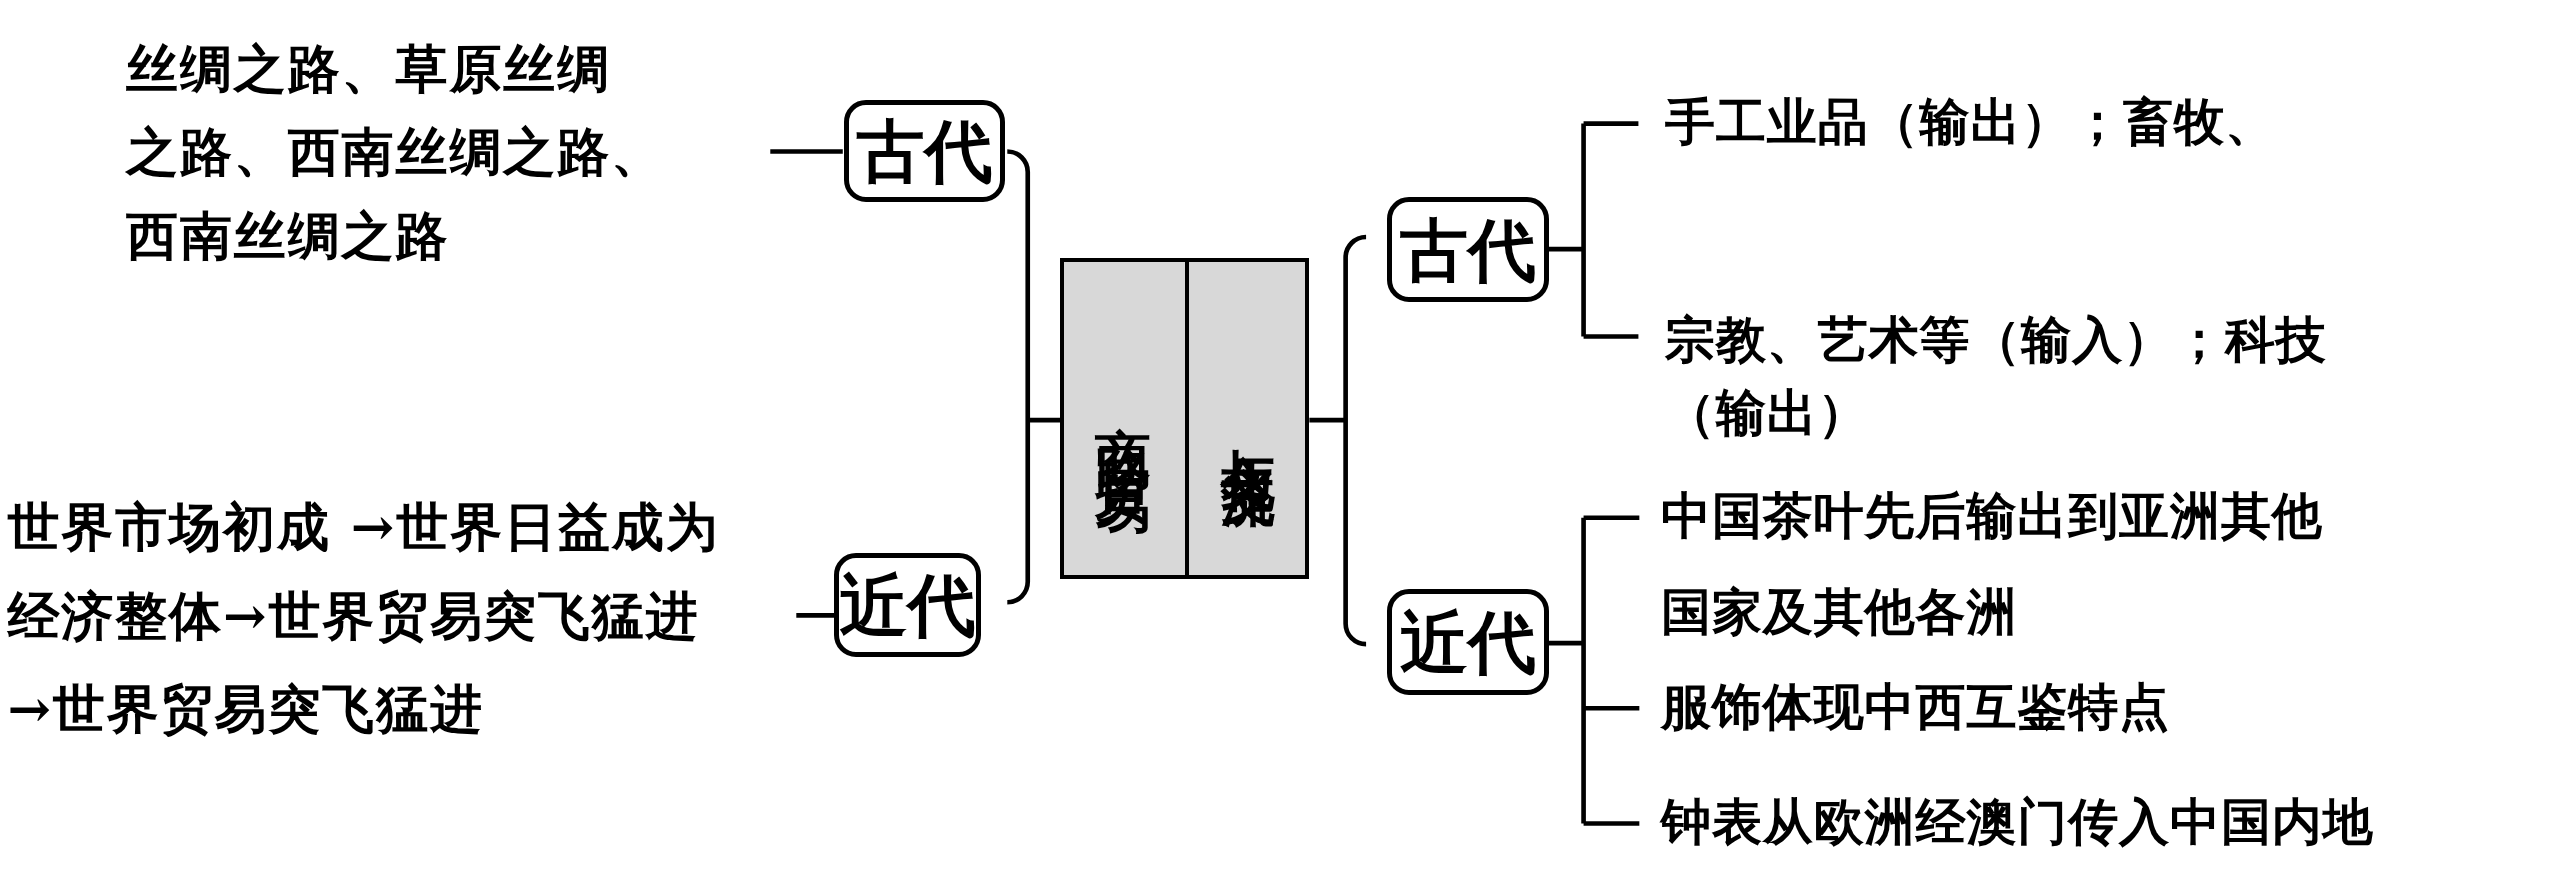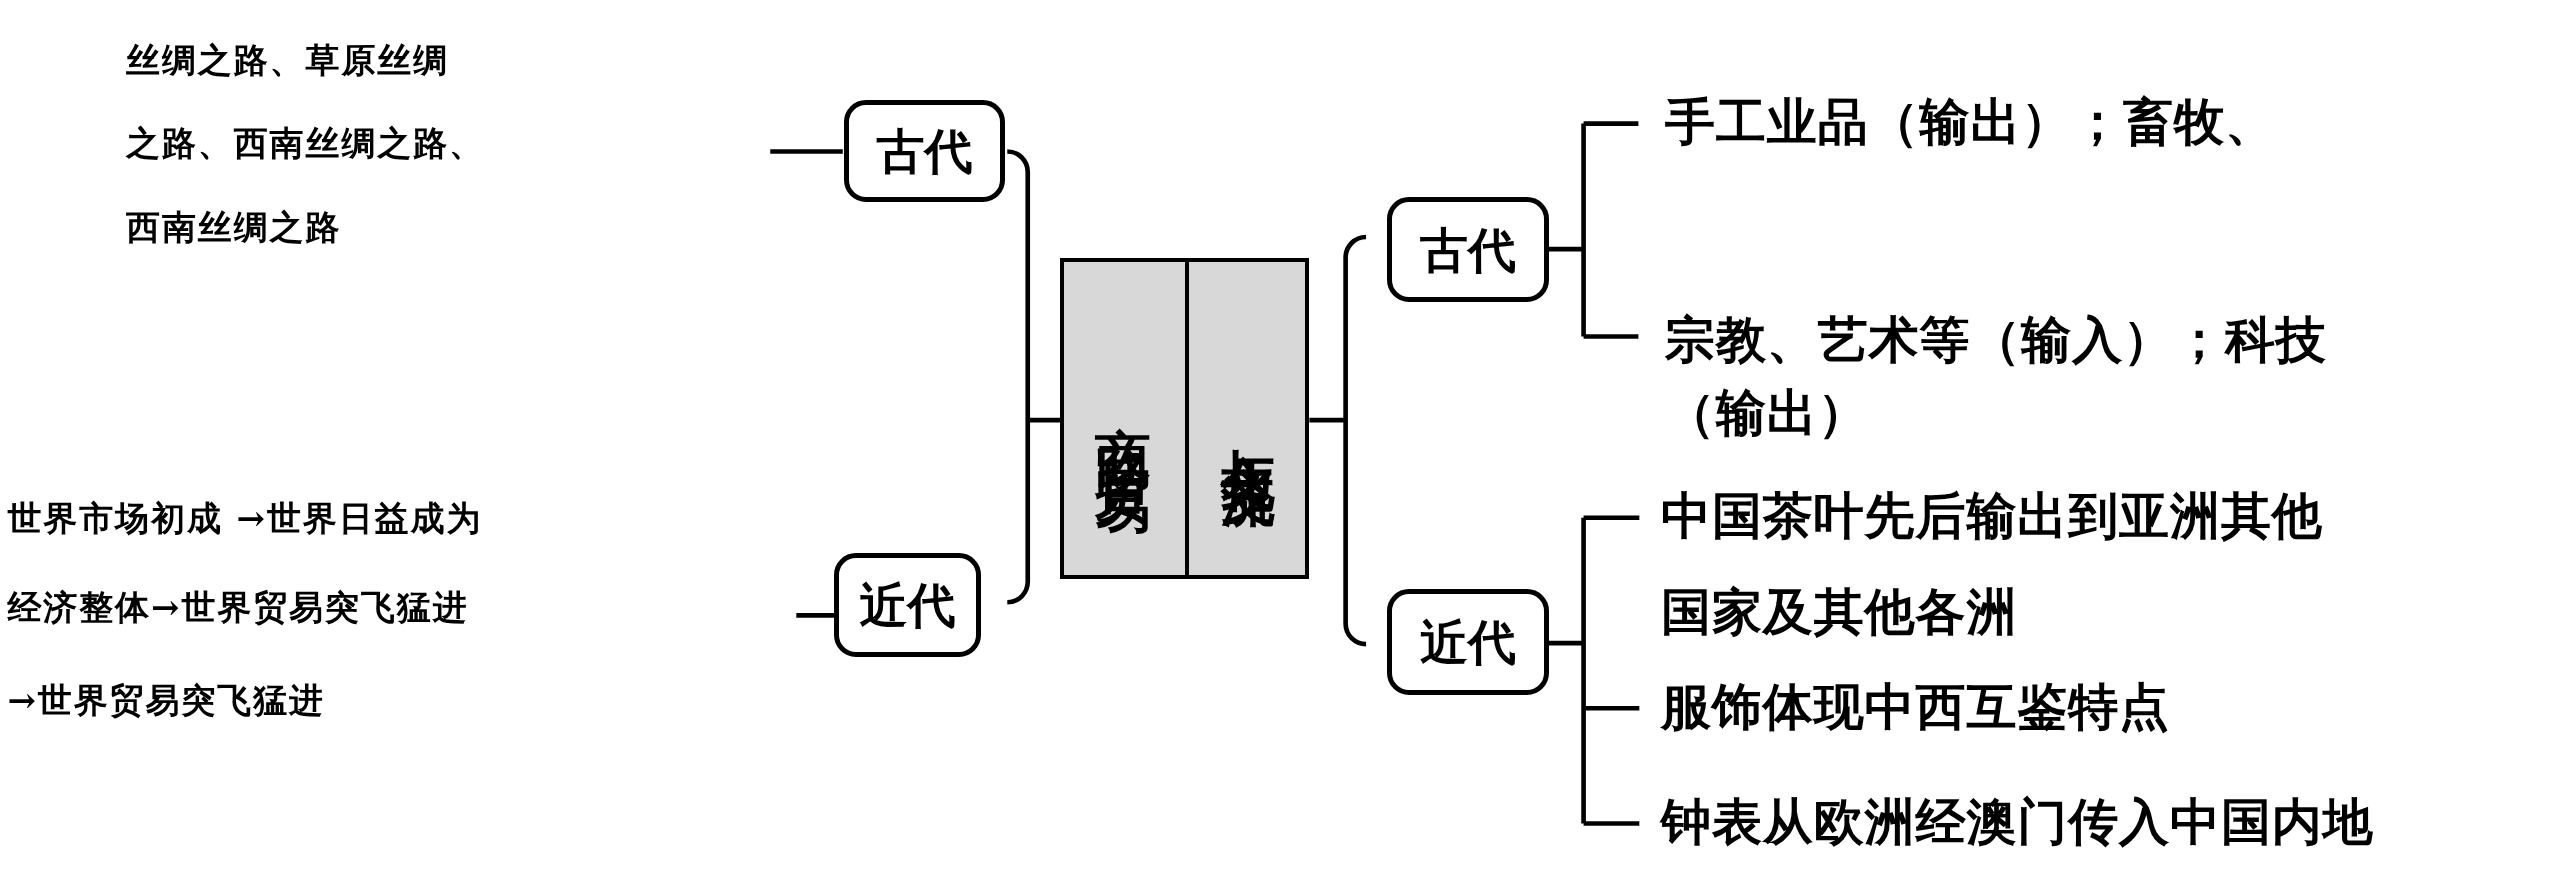--- a/index.html
+++ b/index.html
@@ -2,26 +2,26 @@
 <html style="font-size:15px"><head>
 <meta charset="utf-8">
 <style>
   html,body { margin:0; padding:0; background:#ffffff; }
   .canvas {
     position:relative; width:2576px; height:883px; background:#ffffff;
     font-family:"DejaVu Serif","Liberation Serif",serif; color:#000; overflow:hidden;
   }
   svg.wires { position:absolute; left:0; top:0; width:2576px; height:883px; }
   .txt { position:absolute; font-weight:700; white-space:nowrap; line-height:1; }
-  .t56 { font-size:34px; letter-spacing:1.9px; }
+  .t56 { font-size:52px; letter-spacing:1.9px; }
   .t54 { font-size:50px; letter-spacing:0.9px; }
   .node {
     position:absolute; box-sizing:border-box; border:5.6px solid #000; border-radius:22px;
     display:flex; align-items:center; justify-content:center;
-    font-size:48px; font-weight:700; background:#ffffff; line-height:1;
+    font-size:68px; font-weight:700; background:#ffffff; line-height:1;
   }
   .center-box { position:absolute; box-sizing:border-box; border:4.6px solid #000; display:flex; }
   .cell {
     display:flex; align-items:center; justify-content:center;
     writing-mode:vertical-rl; text-orientation:upright;
     font-weight:700; line-height:1; height:100%;
   }
   .cell-left  { width:50%; border-right:4.6px solid #000; font-size:56px; letter-spacing:18.6px; }
   .cell-right { width:50%; font-size:54px; letter-spacing:5.6px; }
 </style>

